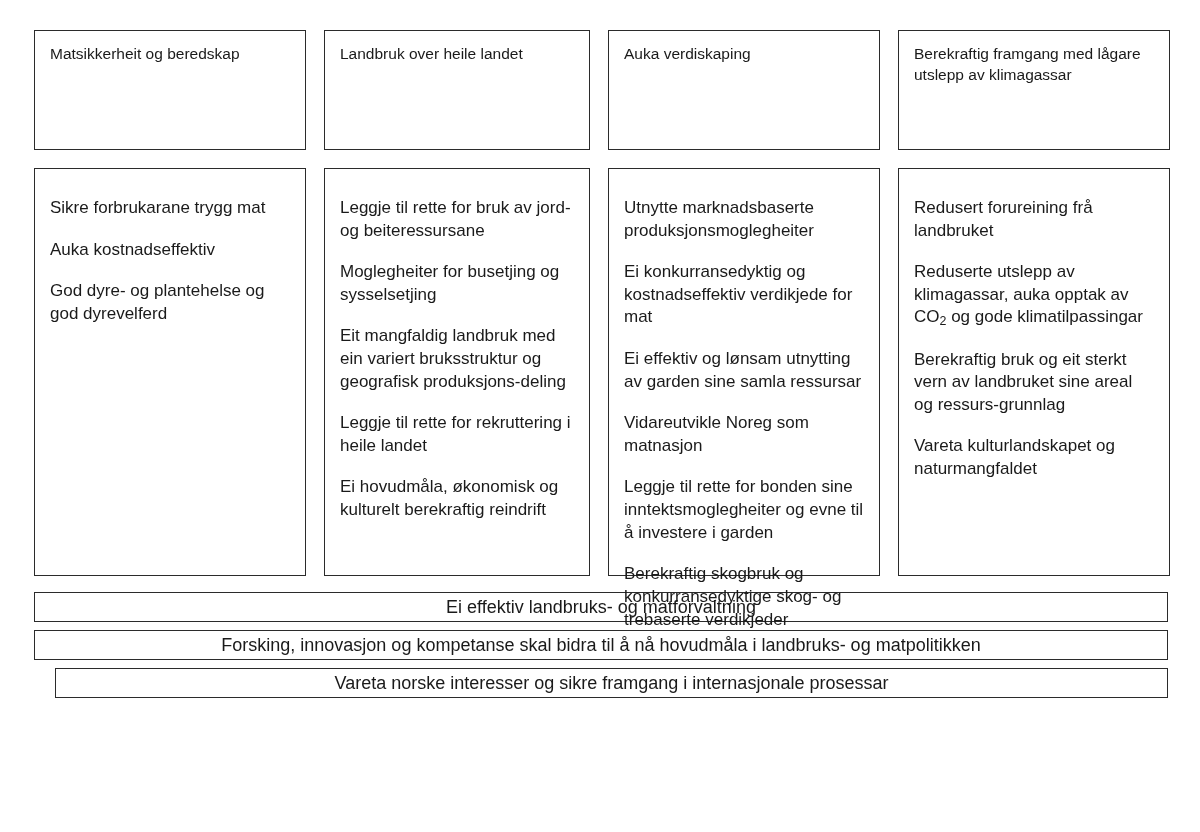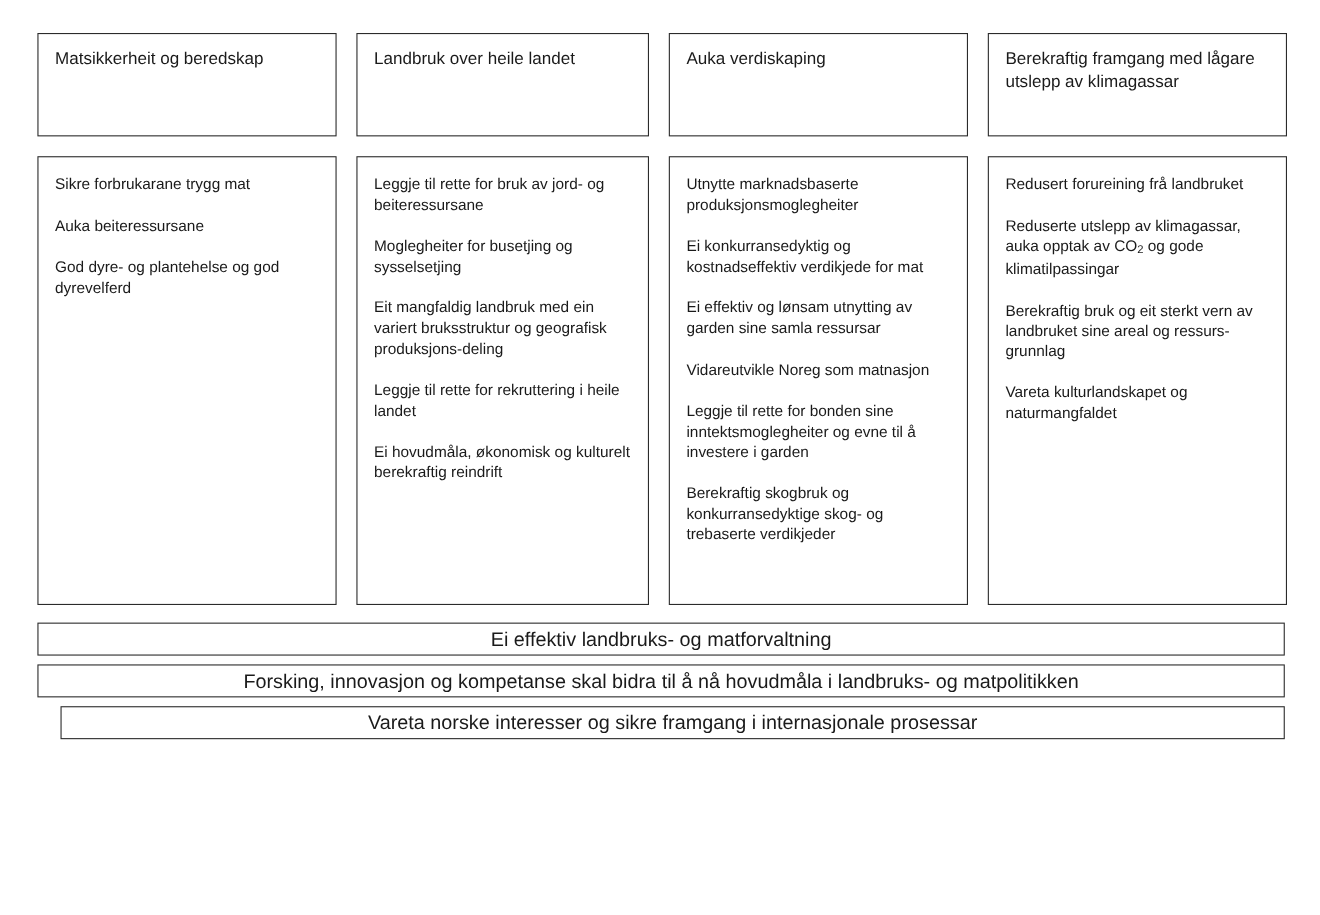--- a/index.html
+++ b/index.html
@@ -25,38 +25,38 @@
   .header-row {
     display: grid;
     grid-template-columns: 272px 266px 272px 272px;
     column-gap: 18px;
     margin-bottom: 18px;
   }
 
   .hdr-box {
     border: 1px solid #2b2b2b;
     box-sizing: border-box;
-    height: 94px;
+    height: 120px;
     padding: 13px 14px 0 15px;
     font-size: 15.5px;
     line-height: 1.33;
   }
 
   .body-row {
     display: grid;
     grid-template-columns: 272px 266px 272px 272px;
     column-gap: 18px;
   }
 
   .body-box {
     border: 1px solid #2b2b2b;
     box-sizing: border-box;
     height: 408px;
-    padding: 15px 14px 0 15px;
-    font-size: 14px;
+    padding: 28px 14px 0 15px;
+    font-size: 17px;
     line-height: 1.33;
   }
 
   .body-box p {
     margin: 0 0 19px 0;
   }
   .body-box p:last-child {
     margin-bottom: 0;
   }
 
@@ -100,21 +100,21 @@
     </div>
     <div class="hdr-box">
       <span>Berekraftig framgang med lågare utslepp av klimagassar</span>
     </div>
   </div>
 
   <div class="body-row">
 
     <div class="body-box">
       <p>Sikre forbrukarane trygg mat</p>
-      <p>Auka beiteressursane</p>
+      <p>Auka kostnadseffektiv</p>
       <p>God dyre- og plantehelse og god dyrevelferd</p>
     </div>
 
     <div class="body-box">
       <p>Leggje til rette for bruk av jord- og beiteressursane</p>
       <p>Moglegheiter for busetjing og sysselsetjing</p>
       <p>Eit mangfaldig landbruk med ein variert bruksstruktur og geografisk produksjons-deling</p>
       <p>Leggje til rette for rekruttering i heile landet</p>
       <p>Ei hovudmåla, økonomisk og kulturelt berekraftig reindrift</p>
     </div>

